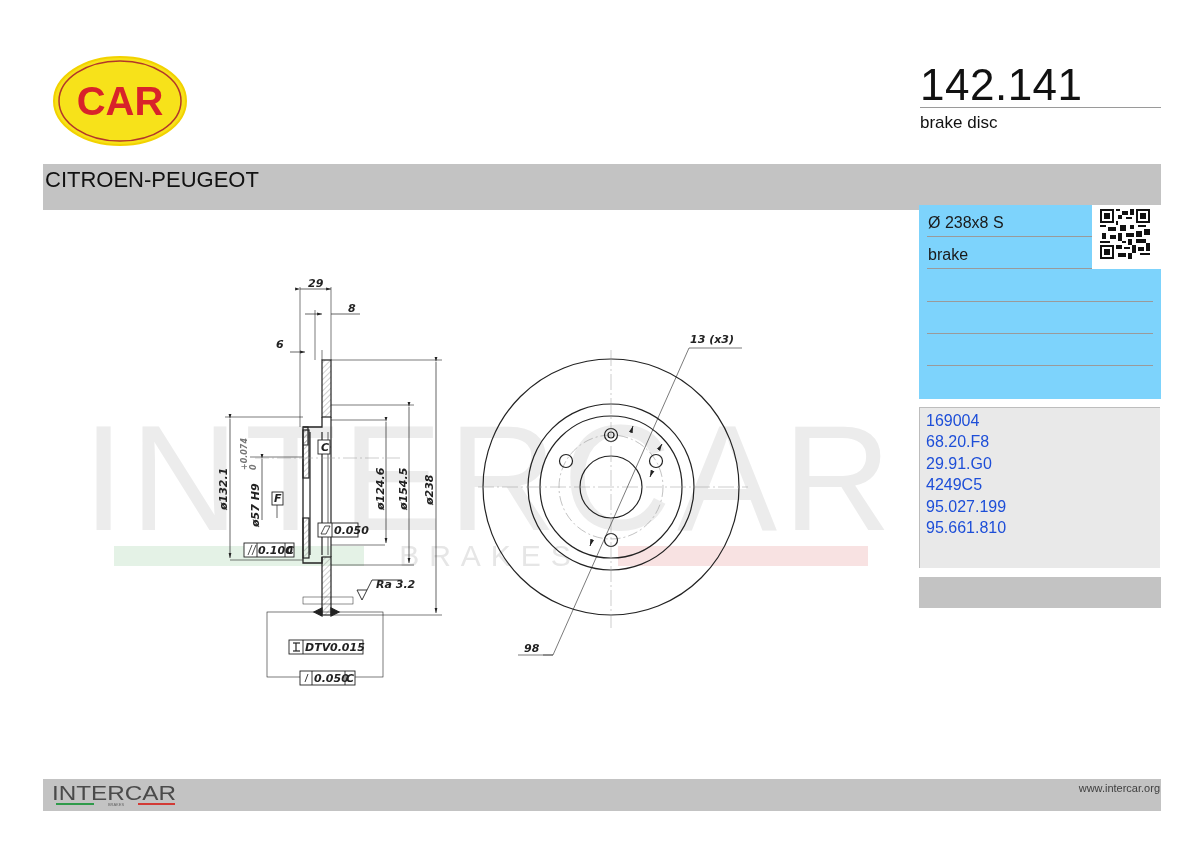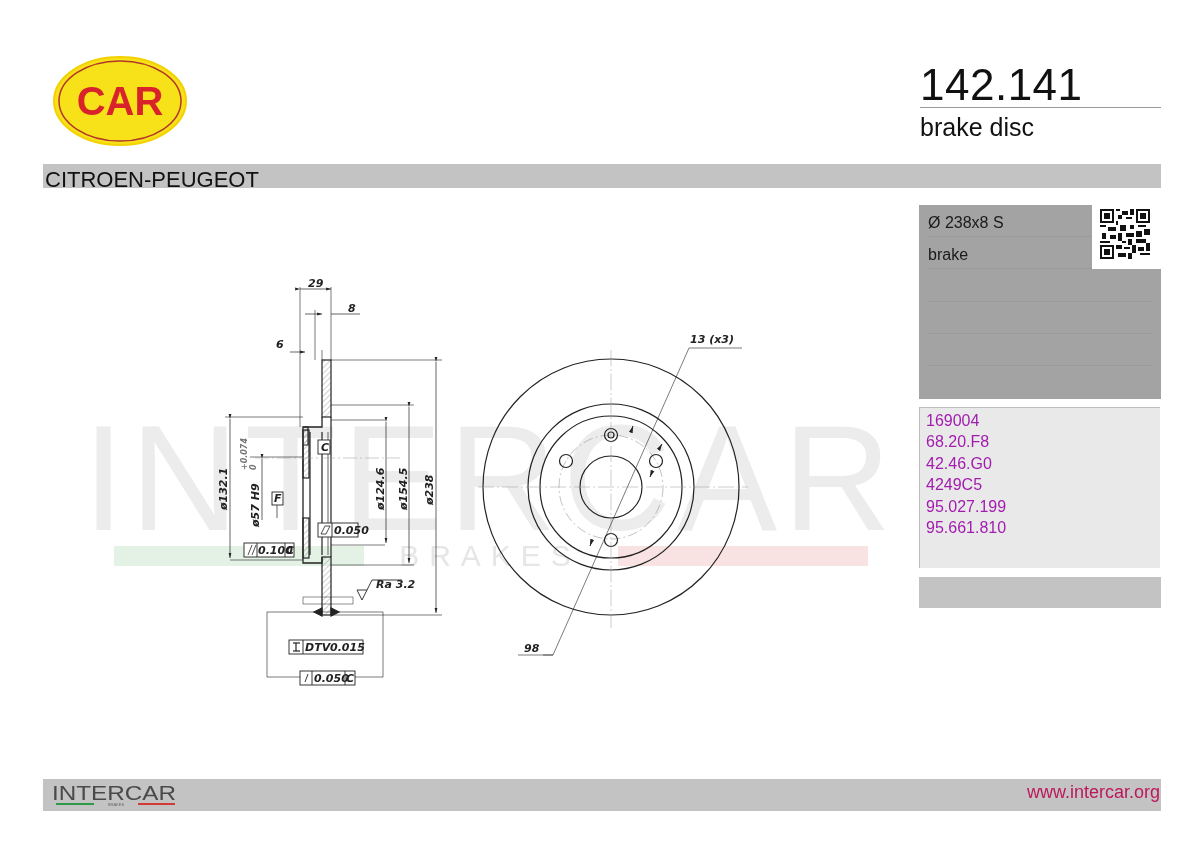--- a/index.html
+++ b/index.html
@@ -6,44 +6,44 @@
   body { width: 1200px; height: 849px; position: relative; overflow: hidden;
          font-family: "Liberation Sans", sans-serif; color: #111; }
   .abs { position: absolute; }
 
   
   .car-logo { left: 52px; top: 55px; width: 136px; height: 92px; }
 
   
   .part-no { left: 920px; top: 60px; font-size: 44px; color: #111; letter-spacing: 0.5px; }
   .title-rule { left: 920px; top: 107px; width: 241px; height: 1px; background: #9a9a9a; }
-  .part-type { left: 920px; top: 113px; font-size: 25px; color: #111; }
-
-  
-  .brand-bar { left: 43px; top: 164px; width: 1118px; height: 24px; background: #c3c3c3; text-align: center; }
+  .part-type { left: 920px; top: 113px; font-size: 17px; color: #111; }
+
+  
+  .brand-bar { left: 43px; top: 164px; width: 1118px; height: 46px; background: #c3c3c3; text-align: center; }
   .brand-bar span { position: absolute; left: 2px; top: 3px; font-size: 22px; color: #111; }
 
   
-  .spec-box { left: 919px; top: 205px; width: 242px; height: 194px; background: #a3a3a3; }
+  .spec-box { left: 919px; top: 205px; width: 242px; height: 194px; background: #7dd3fc; }
   .spec-white { left: 1092px; top: 205px; width: 69px; height: 64px; background: #ffffff; }
   .spec-row { position: absolute; left: 9px; font-size: 16px; color: #1a1a1a; }
   .spec-line { position: absolute; height: 1px; background: #9a9a9a; }
   .qr { left: 1100px; top: 209px; width: 50px; height: 50px; }
 
   
   .oe-box { left: 919px; top: 407px; width: 241px; height: 161px; background: #e9e9e9;
             border-top: 1px solid #bdbdbd; border-left: 1px solid #bdbdbd; box-sizing: border-box; }
   .oe-list { position: absolute; left: 6px; top: 2px; margin: 0; padding: 0; list-style: none; }
-  .oe-list li { font-size: 16px; line-height: 21.4px; color: #a21caf; }
+  .oe-list li { font-size: 16px; line-height: 21.4px; color: #1d4ed8; }
   .grey-strip { left: 919px; top: 577px; width: 242px; height: 31px; background: #c3c3c3; }
 
   
   .footer-bar { left: 43px; top: 779px; width: 1118px; height: 32px; background: #c3c3c3; }
   .footer-logo { left: 52px; top: 782px; width: 125px; height: 26px; }
-  .footer-url { right: 40px; top: 782px; font-size: 18px; color: #be185d; }
+  .footer-url { right: 40px; top: 782px; font-size: 11px; color: #404040; }
 
   
   .drawing { left: 0; top: 0; width: 1200px; height: 849px; pointer-events: none; }
   .dim-text { font-family: "DejaVu Sans", sans-serif; font-style: italic; font-weight: bold; font-size: 11px; fill: #222; }
 </style>
 </head>
 <body>
 
 <svg class="abs car-logo" viewBox="0 0 136 92">
   <ellipse cx="68" cy="46" rx="66" ry="44" fill="#f7e21a" stroke="#f2d200" stroke-width="2"></ellipse>
@@ -110,21 +110,21 @@
       <rect x="20" y="22" width="5" height="1"></rect>
     <rect x="23" y="17" width="2" height="4"></rect>
       <rect x="11" y="16" width="2" height="1"></rect>
   </g>
 </svg>
 
 <div class="abs oe-box">
   <ul class="oe-list">
     <li>169004</li>
     <li>68.20.F8</li>
-    <li>42.46.G0</li>
+    <li>29.91.G0</li>
     <li>4249C5</li>
     <li>95.027.199</li>
     <li>95.661.810</li>
   </ul>
 </div>
 <div class="abs grey-strip"></div>
 
 <svg class="abs drawing" viewBox="0 0 1200 849">
   <defs>
     <pattern id="hatch" width="4" height="4" patternUnits="userSpaceOnUse" patternTransform="rotate(45)">

